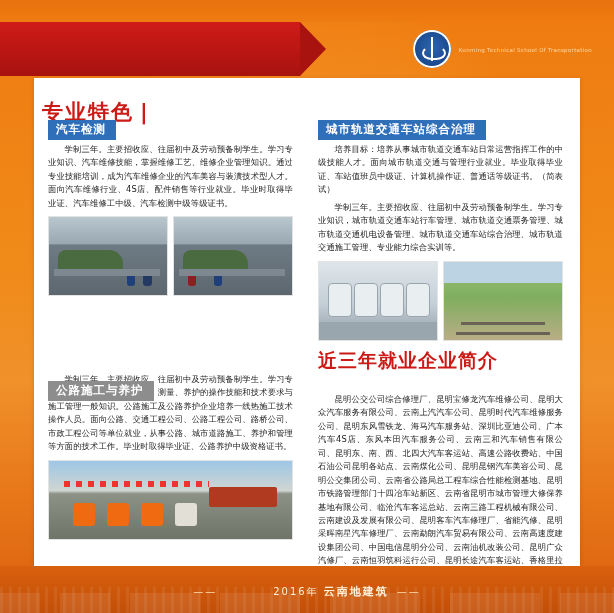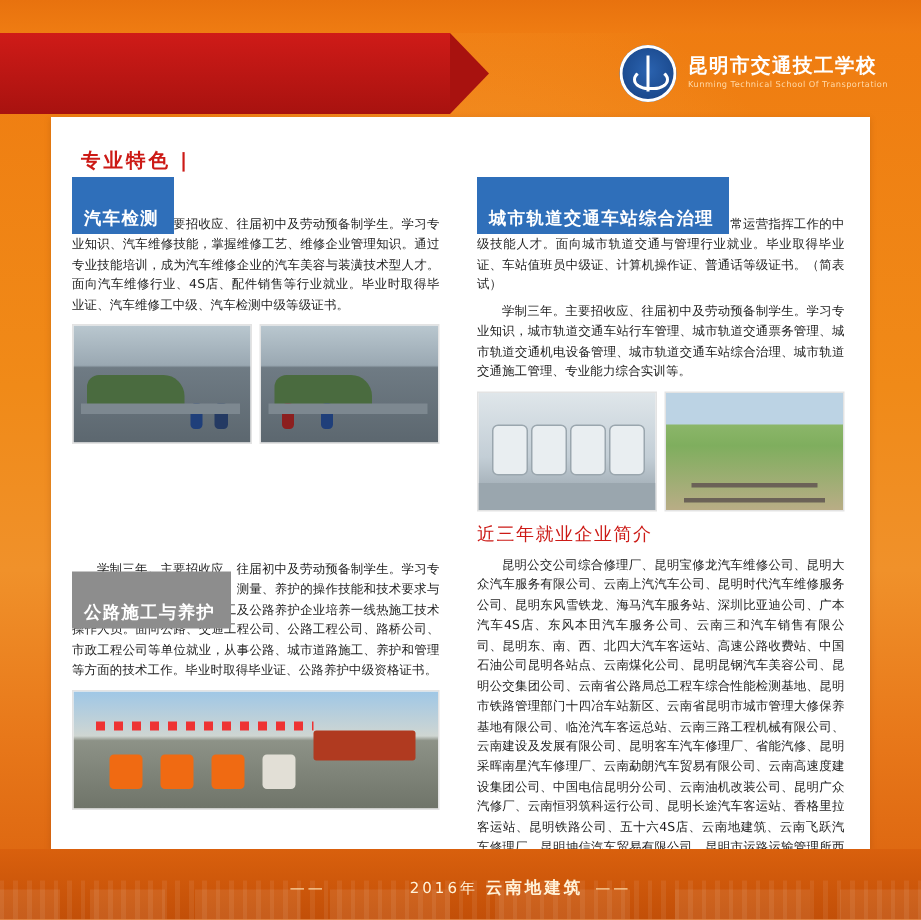--- a/index.html
+++ b/index.html
@@ -49,44 +49,44 @@
     position:relative;box-shadow:0 0 0 2px #fff inset;}
   .logo-mark:before{content:"";position:absolute;left:50%;top:7px;width:2px;height:24px;
     background:#fff;transform:translateX(-50%);}
   .logo-mark:after{content:"";position:absolute;left:9px;top:16px;width:20px;height:10px;
     border:2px solid #fff;border-radius:50%/60%;border-top-color:transparent;}
   .logo-text-cn{color:#fff;font-size:13px;font-weight:bold;letter-spacing:1px;line-height:1.1;}
   .logo-text-en{color:#ffd9a8;font-size:5.5px;letter-spacing:.3px;line-height:1.2;margin-top:2px;}
 
   
   .main-title{
-    position:absolute;left:42px;top:98px;color:#cc1a16;font-size:13px;font-weight:bold;letter-spacing:2px;margin-left:12px;
+    position:absolute;left:42px;top:98px;color:#cc1a16;font-size:21px;font-weight:bold;letter-spacing:2px;
   }
   .main-title .bar{display:inline-block;margin-left:6px;color:#cc1a16;font-weight:bold;}
 
   
   .col{position:absolute;}
   .colL{left:48px;top:118px;width:245px;}
   .colR{left:318px;top:118px;width:245px;}
   .colL2{left:48px;top:348px;width:245px;}
   .colR2{left:318px;top:348px;width:245px;}
 
   .blk-head{
     position:relative;height:19px;margin-bottom:6px;
   }
   .blk-head .tab{
     display:inline-block;background:#2f6fba;color:#fff;font-size:11.5px;font-weight:bold;
-    padding:20px 10px 3px 8px;letter-spacing:1px;
+    padding:2px 10px 3px 8px;letter-spacing:1px;
   }
   .blk-head.gray .tab{background:#8d8d8d;margin-top:33px;}
   .blk-head .rule{
     position:absolute;left:0;right:0;bottom:0;height:1px;background:#cfcfcf;z-index:-1;
   }
   .blk-head-red{
-    color:#cc1a16;font-size:12px;font-weight:normal;letter-spacing:1px;margin-bottom:5px;
+    color:#cc1a16;font-size:19px;font-weight:bold;letter-spacing:1px;margin-bottom:19px;
   }
 
   .body-text{
     font-size:8.3px;line-height:1.62;color:#1d1d1d;text-align:justify;letter-spacing:.1px;
   }
   .body-text p{margin:0 0 4px 0;text-indent:2em;}
 
   
   .photos{display:flex;gap:5px;margin-top:6px;}
   .ph{height:78px;flex:1;border:1px solid #e3e3e3;position:relative;overflow:hidden;}
@@ -151,21 +151,20 @@
 <body>
 
 <div class="page">
   <div class="glow"></div>
   <div class="dark-strip"></div>
   <div class="red-band"></div>
 
   <div class="logo">
     <div class="logo-mark"></div>
     <div>
-      <div class="logo-text-cn">昆明市交通技工学校</div>
       <div class="logo-text-en">Kunming Technical School Of Transportation</div>
     </div>
   </div>
 
   <div class="sheet"></div>
 
   <div class="main-title">
     <span>专业特色</span><span class="bar">|</span>
   </div>
 

